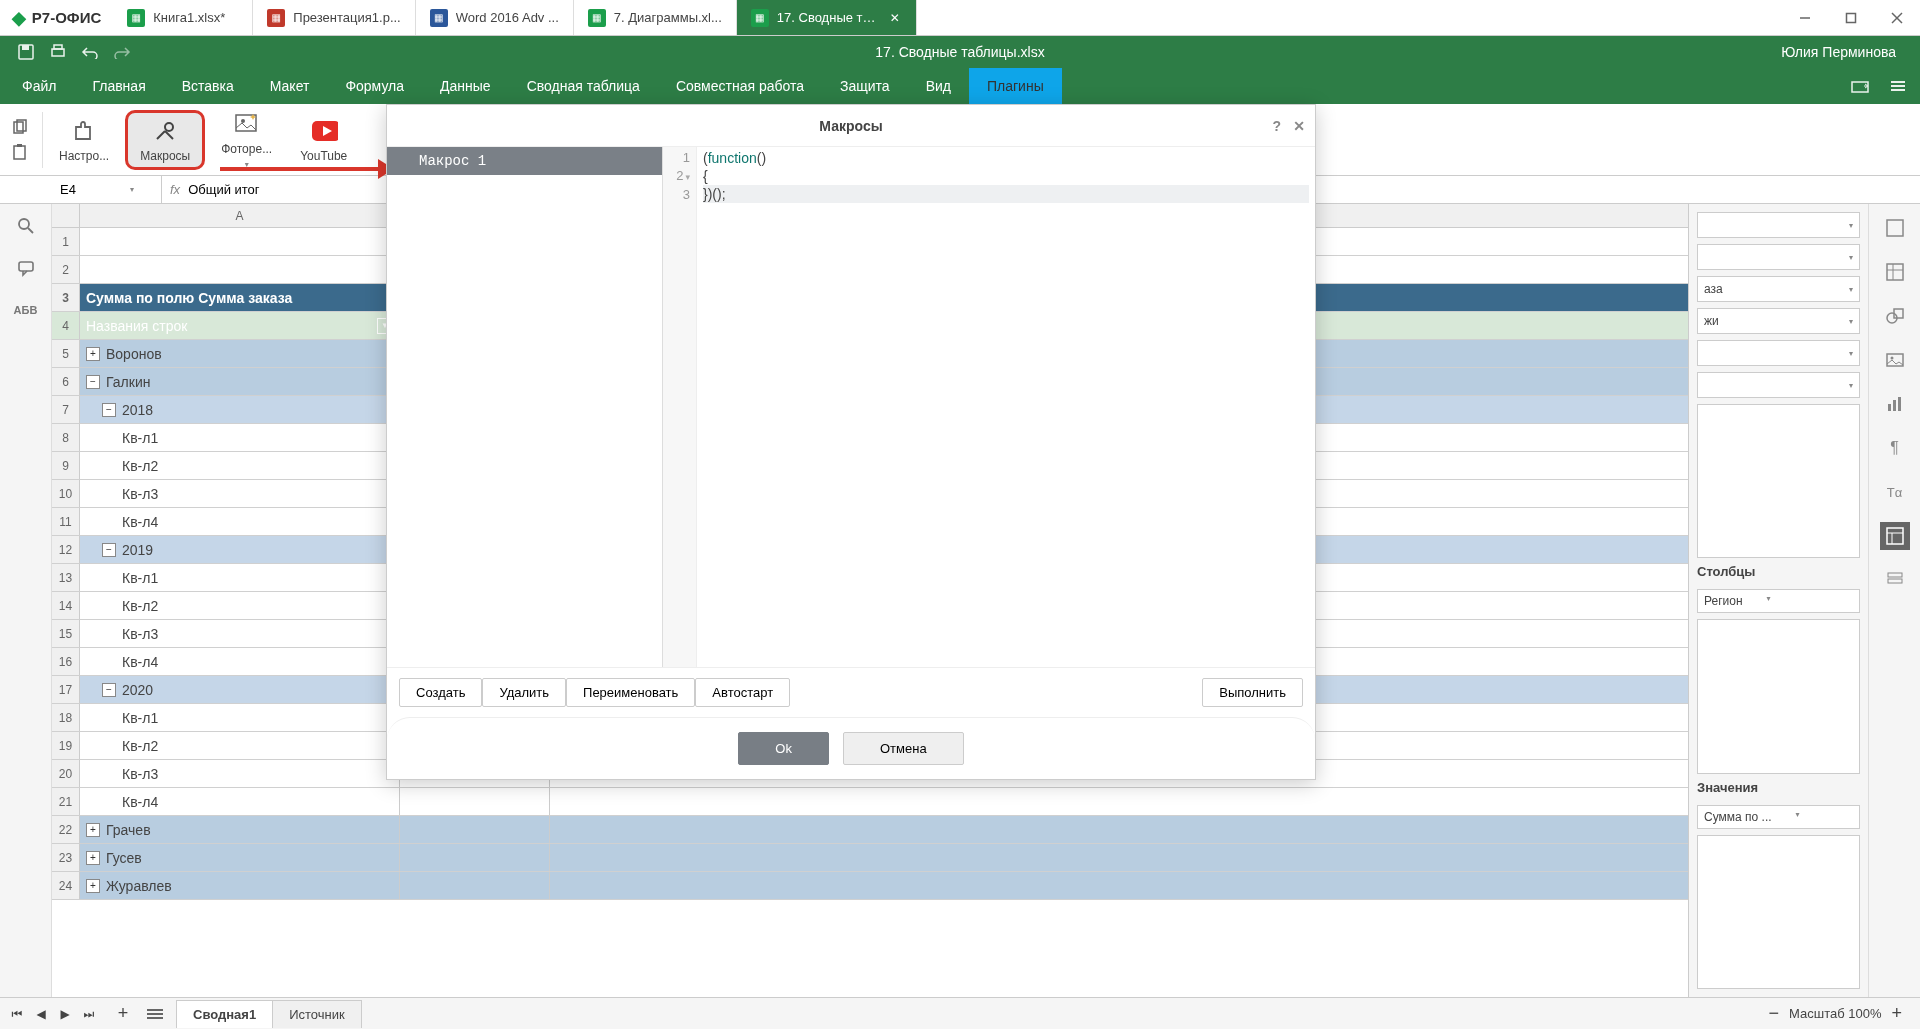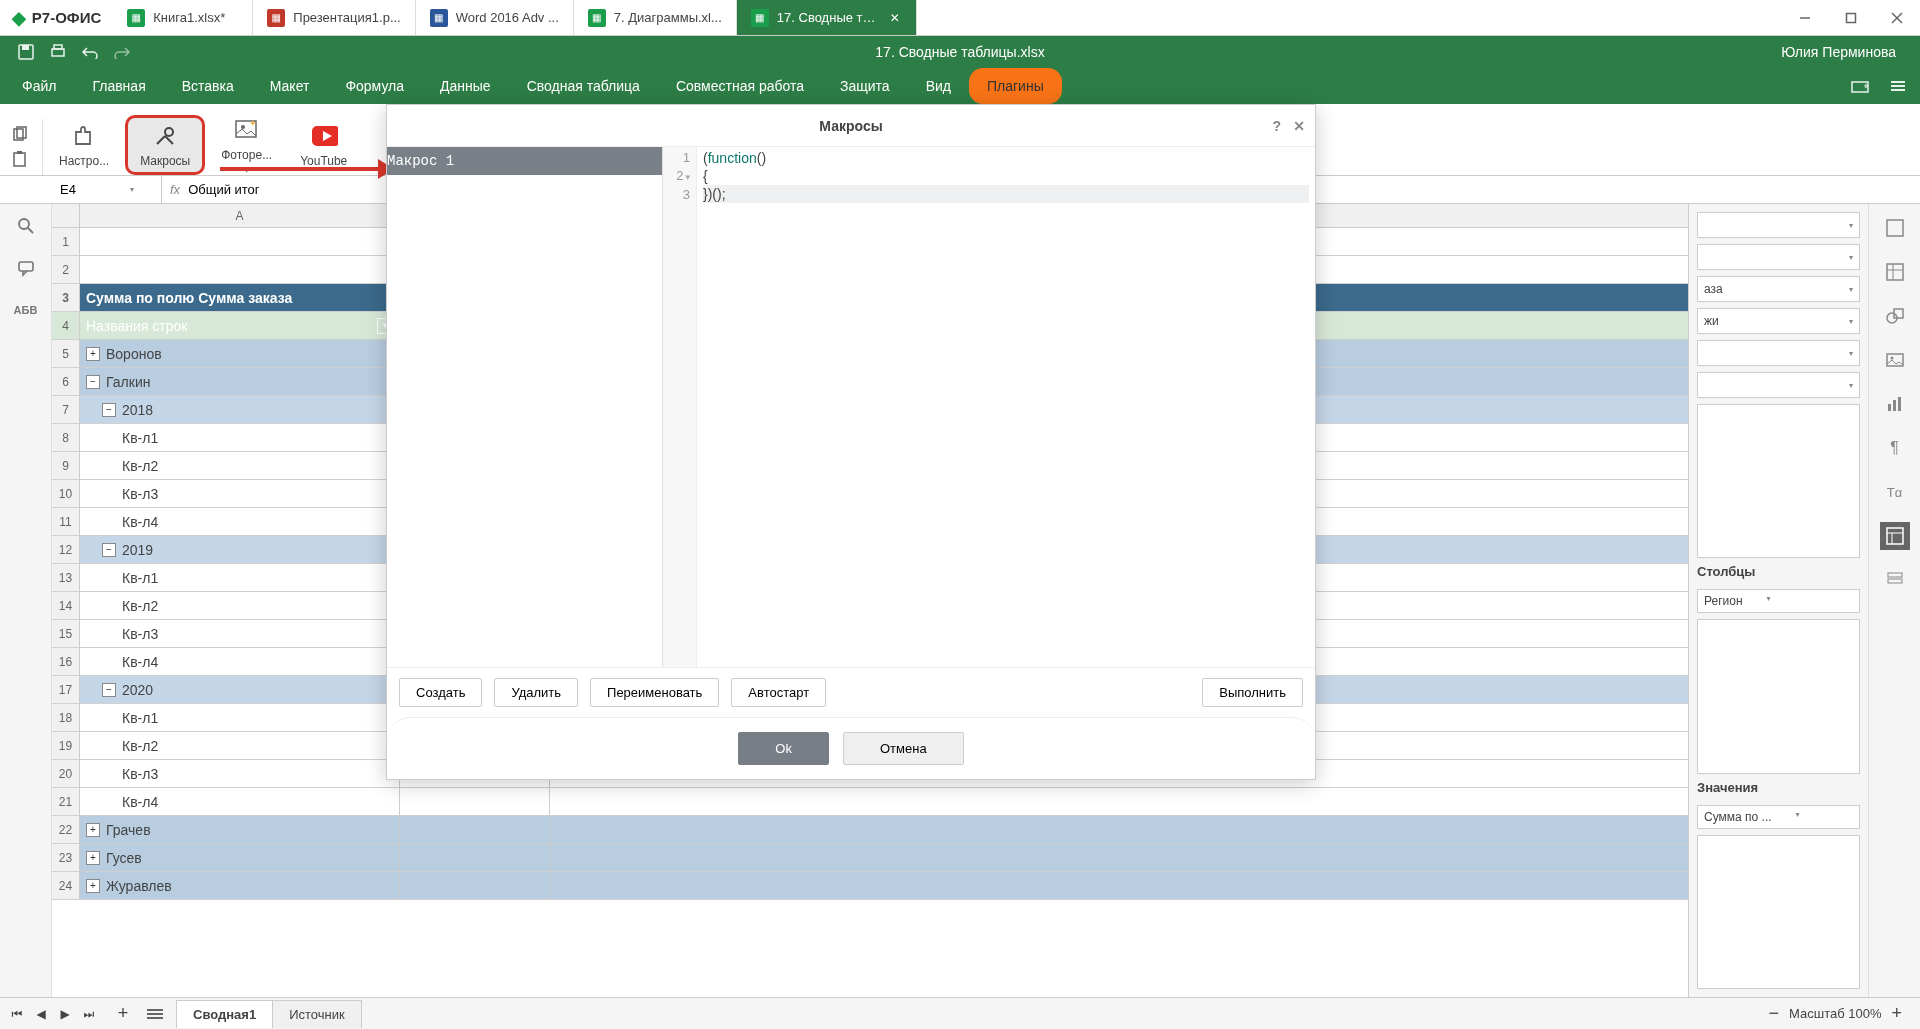--- a/index.html
+++ b/index.html
@@ -24,21 +24,21 @@
 
 .greenbar { background: #2d7d46; color: #fff; }
 .quick-row { height: 32px; display: flex; align-items: center; padding: 0 10px; }
 .quick-row .qbtn { width: 32px; height: 28px; display: flex; align-items:center; justify-content:center; cursor:pointer; opacity:.9; }
 .doc-title { position:absolute; left:50%; transform:translateX(-50%); font-size:14px; }
 .user-name { margin-left:auto; font-size:14px; padding-right:14px; }
 
 
 .menubar { height: 36px; display:flex; align-items:stretch; padding-left: 4px; }
 .menu-item { padding: 0 18px; display:flex; align-items:center; font-size:14px; cursor:pointer; }
-.menu-item.active { background: #f97316; color: #333; border-radius: 14px; }
+.menu-item.active { background: #0ea5e9; color: #333; }
 .menu-right { margin-left:auto; display:flex; align-items:center; padding-right: 10px; gap:14px;}
 .menu-right .ibtn { width:24px; height:24px; display:flex; align-items:center; justify-content:center; cursor:pointer; opacity:.9;}
 
 
 .ribbon { height: 72px; background: #fff; border-bottom: 1px solid #ccc; display:flex; align-items:center; padding: 0 8px; gap: 4px;}
 .small-icons { display:flex; flex-direction:column; gap:4px; padding-right:10px; border-right:1px solid #e0e0e0; height:56px; justify-content:center;}
 .small-icons .sbtn { width:24px; height:20px; display:flex; align-items:center; justify-content:center; cursor:pointer;}
 .ribbon-btn { display:flex; flex-direction:column; align-items:center; justify-content:center; height:60px; padding: 0 12px; cursor:pointer; font-size:12px; gap:4px; }
 .ribbon-btn .bicon { width:28px; height:28px; display:flex; align-items:center; justify-content:center; }
 .ribbon-btn.highlighted { border: 3px solid #d9362b; border-radius: 10px; background:#e8e8e8; }
@@ -100,28 +100,28 @@
 .stab.active { background:#fff; font-weight:bold;}
 .zoom { margin-left:auto; display:flex; align-items:center; gap:10px; font-size:13px; padding-right:12px;}
 
 
 .dialog { position:absolute; left:386px; top:104px; width:930px; height:676px; background:#fff; border:1px solid #ccc; box-shadow:0 4px 20px rgba(0,0,0,.2); display:flex; flex-direction:column;}
 .dialog-title { height:42px; display:flex; align-items:center; justify-content:center; font-size:14px; font-weight:bold; position:relative; border-bottom:1px solid #eee;}
 .dialog-title .help { position:absolute; right:34px; cursor:pointer; color:#888;}
 .dialog-title .close { position:absolute; right:10px; cursor:pointer; color:#888;}
 .dialog-body { flex:1; display:flex;}
 .macro-list { width:276px; border-right:1px solid #ddd; background:#fff;}
-.macro-item { background:#7a8087; color:#fff; padding:6px 0; font-family: 'Courier New', monospace; font-size:14px;}
+.macro-item { background:#7a8087; color:#fff; padding:6px 32px; font-family: 'Courier New', monospace; font-size:14px;}
 .code-area { flex:1; display:flex;}
 .gutter { width:34px; background:#f7f7f7; border-right:1px solid #eee; text-align:right; padding:2px 6px 0 0; font-family:monospace; color:#999; font-size:13px; line-height:18px;}
 .gutter .fold { color:#aaa; font-size:9px; display:inline-block; margin-left:2px;}
 .code { flex:1; padding:2px 6px; font-family:'Courier New',monospace; font-size:14px; line-height:18px;}
 .code .kw { color:#0f766e;}
 .code-line.hl { background:#eef0f2; }
-.dialog-actions { border-top:1px solid #eee; padding:10px 12px; display:flex; gap:12px;}
+.dialog-actions { border-top:1px solid #eee; padding:10px 12px; display:flex; }
 .dialog-actions button { padding:6px 16px; border:1px solid #ccc; background:#fff; cursor:pointer; font-size:13px; border-radius:2px;}
 .dialog-actions .right { margin-left:auto;}
 .dialog-footer { padding:14px; display:flex; justify-content:center; gap:14px; border-top:1px solid #eee;border-radius:23px;}
 .dialog-footer button { padding:8px 36px; border:1px solid #ccc; cursor:pointer; font-size:13px; border-radius:2px;}
 .dialog-footer .ok { background:#787e85; color:#fff; border-color:#787e85;}
 .caret-dd { font-size:8px; color:#888;}
 svg { display:block; }
 </style>
 </head>
 <body>
@@ -224,21 +224,21 @@
           <svg width="18" height="14">
             <line x1="2" y1="3" x2="16" y2="3" stroke="#fff" stroke-width="2"></line>
             <line x1="2" y1="7" x2="16" y2="7" stroke="#fff" stroke-width="2"></line>
             <line x1="2" y1="11" x2="16" y2="11" stroke="#fff" stroke-width="2"></line>
           </svg>
         </div>
     </div>
   </div>
 </div>
 
-<div class="ribbon" style="position:relative;align-items:flex-end;">
+<div class="ribbon" style="position:relative;">
   <div class="small-icons">
     <div class="sbtn">
         <svg width="18" height="18">
           <rect x="3" y="3" width="9" height="11" fill="none" stroke="#666" stroke-width="1.5"></rect>
           <rect x="6" y="1" width="9" height="11" fill="none" stroke="#666" stroke-width="1.5"></rect>
         </svg>
       </div>
     <div class="sbtn">
         <svg width="18" height="18">
           <rect x="3" y="3" width="11" height="13" fill="none" stroke="#666" stroke-width="1.5"></rect>

